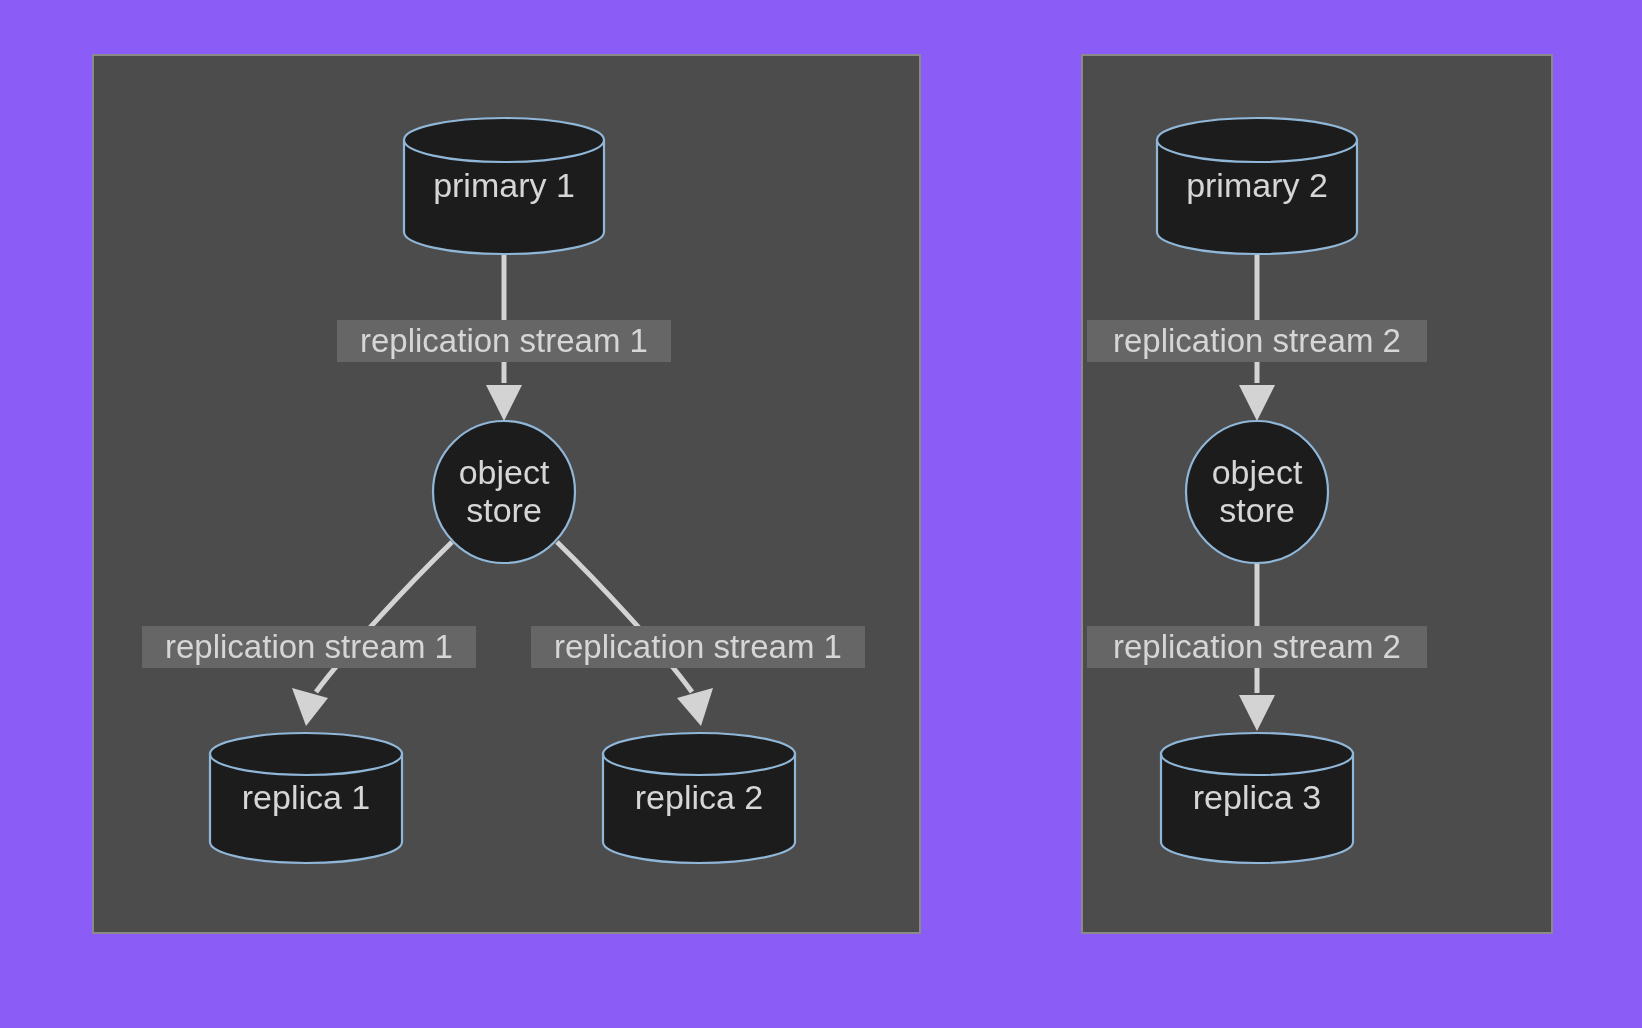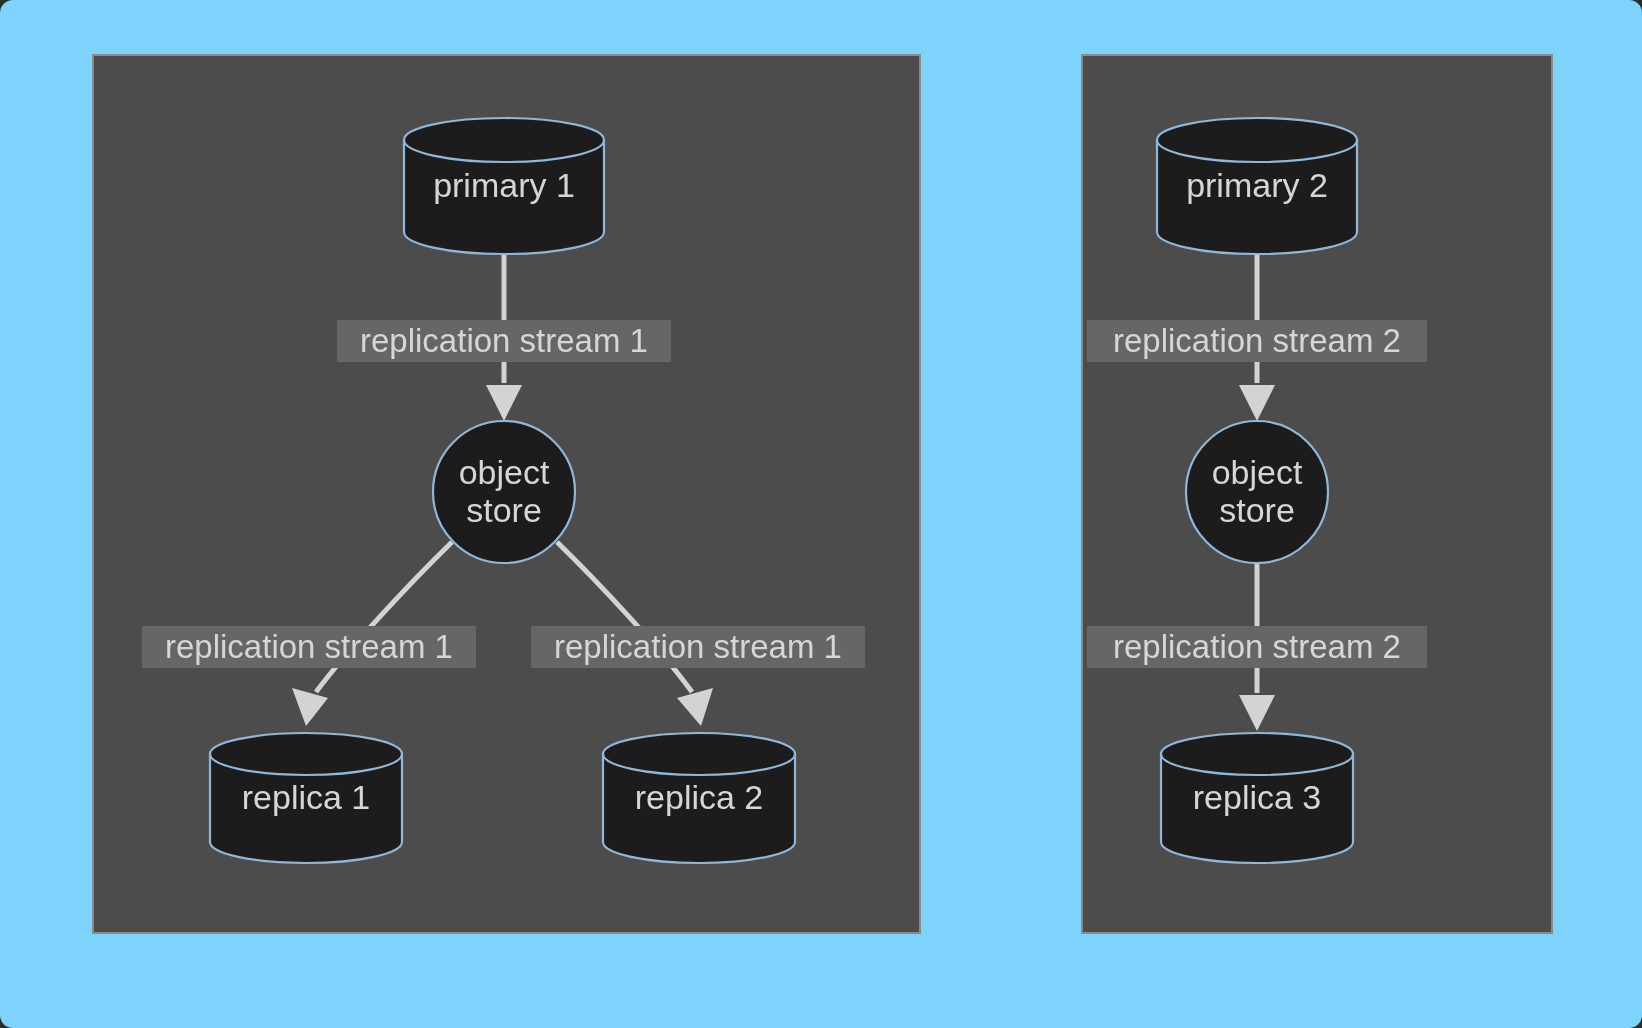--- a/index.html
+++ b/index.html
@@ -10,22 +10,21 @@
   body {
     width: 1642px;
     height: 1028px;
     overflow: hidden;
     font-family: "Liberation Sans", sans-serif;
   }
   #stage {
     position: relative;
     width: 1642px;
     height: 1028px;
-    background: #7dd3fc;
-    border-radius: 13px;
+    background: #8b5cf6;
   }
   #diagram-svg {
     position: absolute;
     left: 0;
     top: 0;
     width: 1642px;
     height: 1028px;
     display: block;
   }
   .cluster-rect {

